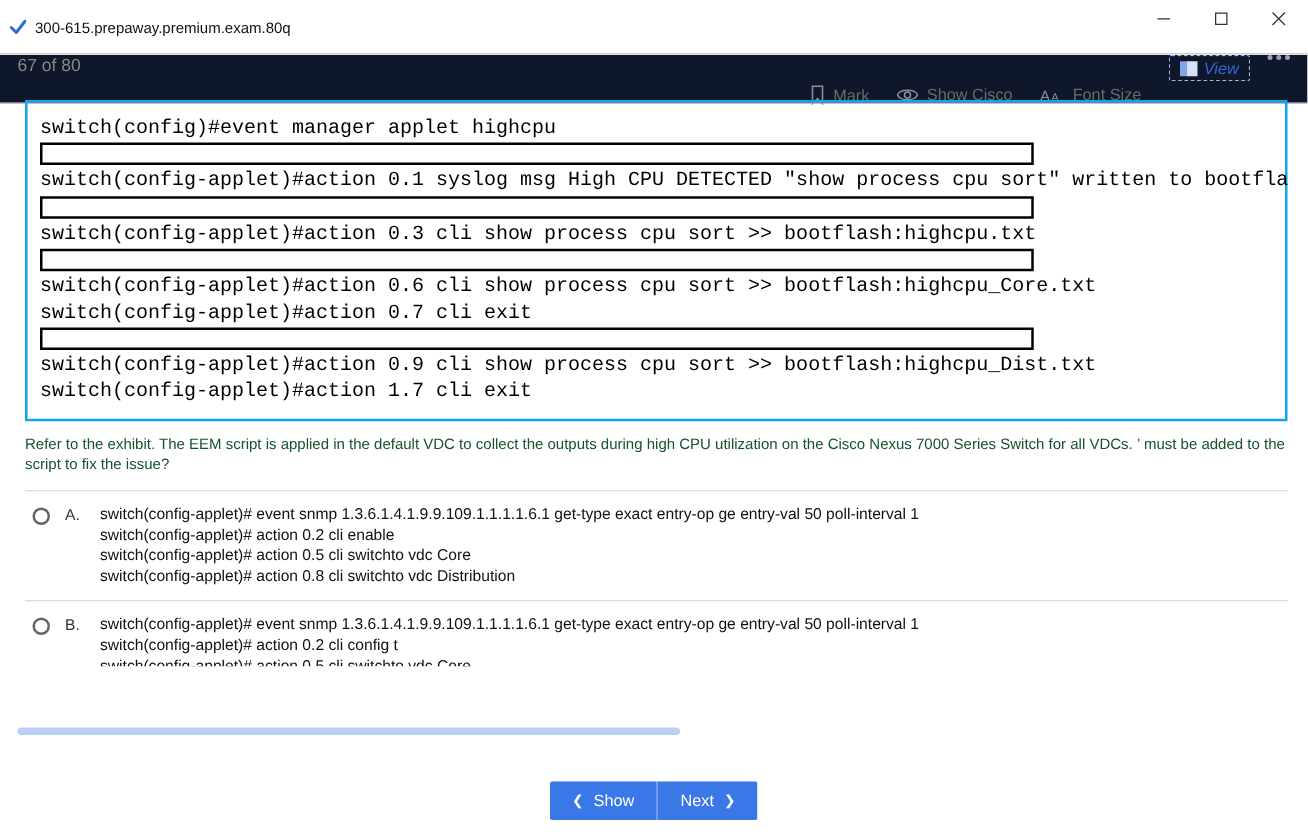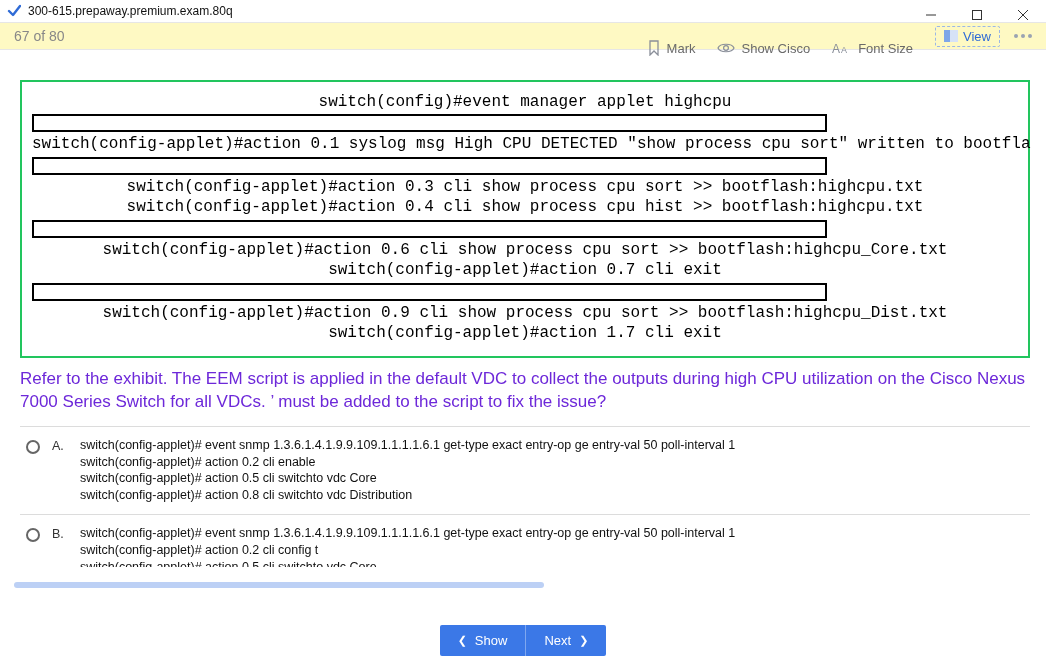--- a/index.html
+++ b/index.html
@@ -1,45 +1,45 @@
 <!DOCTYPE html>
 <html><head>
 <meta charset="utf-8">
 <style>
   * { box-sizing: border-box; margin: 0; padding: 0; }
   body { font-family: "Segoe UI", Arial, sans-serif; font-size: 13px; color: #333; background: #fff; width: 1046px; height: 672px; overflow: hidden; position: relative; }
 
   
-  .titlebar { height: 22px; display: flex; align-items: center; padding: 0 0 0 6px; background: #fff; }
+  .titlebar { height: 43px; display: flex; align-items: center; padding: 0 0 0 6px; background: #fff; }
   .titlebar .app-icon { width: 16px; height: 16px; margin-right: 6px; display: flex; align-items: center; justify-content: center; }
   .titlebar .app-icon svg { display: block; }
   .titlebar .title { font-size: 12px; color: #111; flex: 1; }
   .win-controls { display: flex; height: 100%; }
   .win-btn { width: 46px; height: 30px; display: flex; align-items: center; justify-content: center; }
   .win-btn svg { display: block; }
 
   
-  .toolbar { height: 28px; background: #fef9c3; display: flex; align-items: center; padding: 0 14px; border-top: 1px solid #e6e6e6; border-bottom: 1px solid #e6e6e6; }
+  .toolbar { height: 40px; background: #0f172a; display: flex; align-items: flex-start; padding: 0 14px; border-top: 1px solid #e6e6e6; border-bottom: 1px solid #e6e6e6; }
   .counter { color: #888; font-size: 14px; }
   .spacer { flex: 1; }
   .tool-item { display: flex; align-items: center; gap: 6px; color: #6a6a6a; font-size: 13px; margin-left: 22px; cursor: pointer; margin-top: 24px; }
   .tool-item svg { display: block; }
-  .view-chip { border: 1px dashed #9bb7e6; color: #2f6bd6; padding: 2px 8px; border-radius: 2px; display: flex; align-items: center; gap: 5px; margin-left: 22px; }
+  .view-chip { border: 1px dashed #9bb7e6; color: #2f6bd6; padding: 2px 8px; border-radius: 2px; display: flex; align-items: center; gap: 5px; margin-left: 22px; font-style: italic; }
   .view-chip .vc-icon { width: 14px; height: 12px; background: linear-gradient(90deg, #7fa7e8 40%, #d6e2f7 40%); display: inline-block; }
   .more-dots { margin-left: 14px; display: flex; gap: 3px; }
   .more-dots span { width: 4px; height: 4px; background: #9aa3b2; border-radius: 50%; display: inline-block; }
 
   
   .content { position: absolute; top: 70px; left: 0; right: 0; bottom: 80px; overflow: hidden; padding: 10px 0 0 0; }
 
-  .exhibit { border: 2px solid #22c55e; margin: 0 16px 10px 20px; padding: 10px 10px 12px 10px; text-align: center; }
+  .exhibit { border: 2px solid #0ea5e9; margin: 0 16px 10px 20px; padding: 10px 10px 12px 10px; }
   .mono { font-family: "Consolas", "Courier New", monospace; font-size: 16px; color: #000; white-space: nowrap; line-height: 1.28; }
   .blackbar { height: 18px; background: #fff; border: 2px solid #000; margin: 2px 0 2px 0; width: 795px; }
 
-  .question-text { font-size: 17px; color: #6d28d9; margin: 8px 16px 12px 20px; line-height: 1.35; }
+  .question-text { font-size: 12px; color: #14532d; margin: 8px 16px 12px 20px; line-height: 1.35; }
 
   .answers { margin: 0 16px 0 20px; border-top: 1px solid #dcdcdc; }
   .answer-row { display: flex; align-items: flex-start; gap: 12px; padding: 10px 6px 10px 6px; border-bottom: 1px solid #dcdcdc; }
   .answer-row:last-child { border-bottom: 0; }
   .radio { width: 14px; height: 14px; border: 2px solid #666; border-radius: 50%; margin-top: 3px; flex-shrink: 0; }
   .answer-letter { font-size: 12.5px; width: 16px; flex-shrink: 0; padding-top: 2px; }
   .answer-text { font-size: 12.5px; font-weight: 400; color: #111; line-height: 1.35; white-space: pre-line; }
   .answer-row.cut { max-height: 52px; overflow: hidden; }
 
   .hscroll { position: absolute; left: 14px; bottom: 4px; height: 6px; width: 530px; background: #bcd0f5; border-radius: 3px; }
@@ -127,21 +127,20 @@
 </div>
 
 <div class="content">
 
   <div class="exhibit">
     <div class="mono">switch(config)#event manager applet highcpu</div>
     <div class="blackbar"></div>
     <div class="mono">switch(config-applet)#action 0.1 syslog msg High CPU DETECTED "show process cpu sort" written to bootfla</div>
     <div class="blackbar"></div>
     <div class="mono">switch(config-applet)#action 0.3 cli show process cpu sort &gt;&gt; bootflash:highcpu.txt</div>
-    <div class="mono">switch(config-applet)#action 0.4 cli show process cpu hist &gt;&gt; bootflash:highcpu.txt</div>
     <div class="blackbar"></div>
     <div class="mono">switch(config-applet)#action 0.6 cli show process cpu sort &gt;&gt; bootflash:highcpu_Core.txt</div>
     <div class="mono">switch(config-applet)#action 0.7 cli exit</div>
     <div class="blackbar"></div>
     <div class="mono">switch(config-applet)#action 0.9 cli show process cpu sort &gt;&gt; bootflash:highcpu_Dist.txt</div>
     <div class="mono">switch(config-applet)#action 1.7 cli exit</div>
   </div>
 
   <div class="question-text">Refer to the exhibit. The EEM script is applied in the default VDC to collect the outputs during high CPU utilization on the Cisco Nexus 7000 Series Switch for all VDCs. ’ must be added to the script to fix the issue?</div>
 

